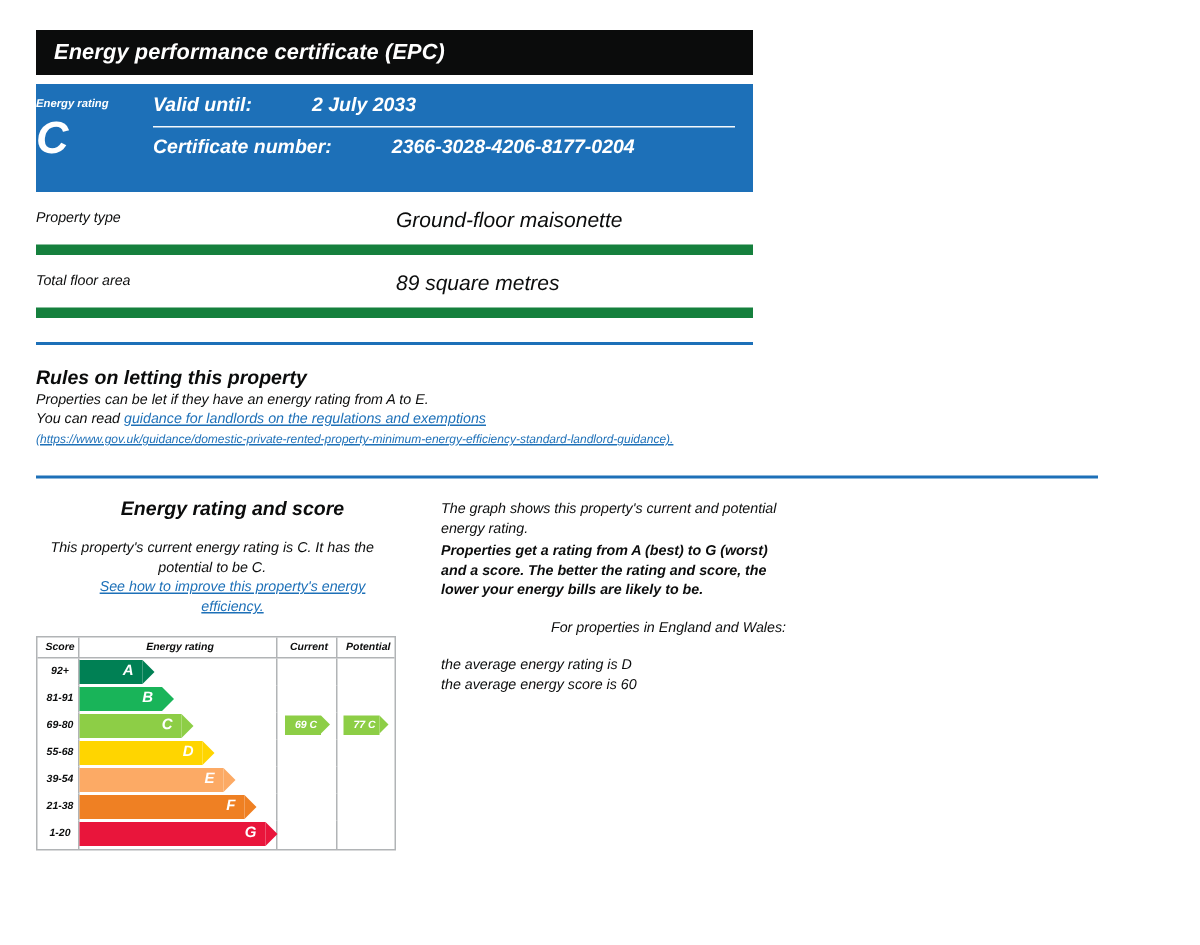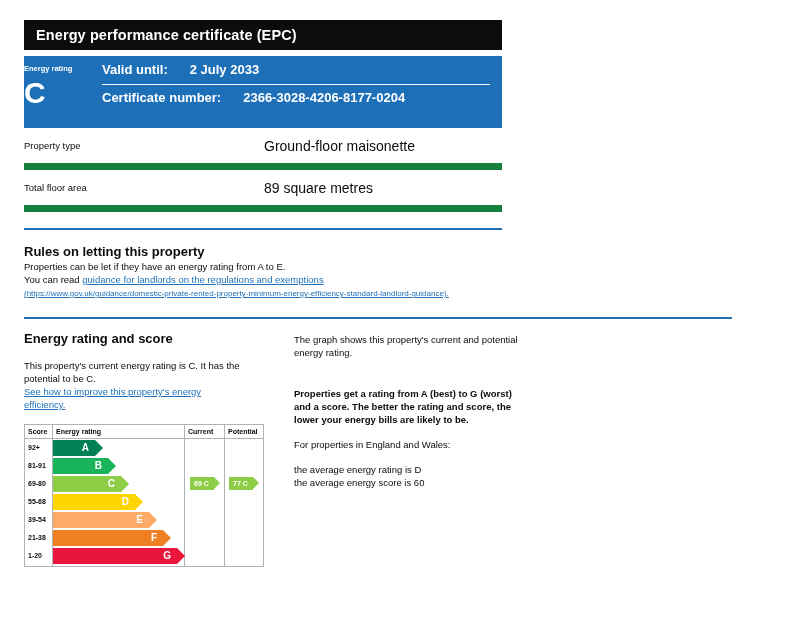--- a/index.html
+++ b/index.html
@@ -12,20 +12,21 @@
     height: 630px;
     font-family: "Liberation Sans", sans-serif;
     color: #0b0c0c;
     -webkit-font-smoothing: antialiased;
   }
   .page {
     position: relative;
     width: 732px;
     height: 630px;
     overflow: hidden;
+    font-style: italic;
   }
   .sheet {
     position: absolute;
     left: 24px;
     top: 20px;
     width: 712px;
   }
 
   
   .epc-title-bar {
@@ -88,21 +89,21 @@
     box-sizing: border-box;
     position: relative;
   }
   .kv {
     font-size: 13px;
     font-weight: bold;
     line-height: 11px;
     display: flex;
   }
   .kv .k { white-space: nowrap; }
-  .kv .v { margin-left: 22px; white-space: nowrap; }
+  .kv .v { margin-left: 40px; white-space: nowrap; }
   .valid-rule {
     border-top: 1px solid #ffffff;
     margin: 9px 0 7px 0;
     opacity: 0.95;
   }
 
   
   .prop-rows {
     width: 478px;
     margin-top: 0;
@@ -155,40 +156,40 @@
   
   .rule-thick2 {
     border-top: 2px solid #1d70b8;
     width: 712px;
     margin-top: 18px;
   }
   .two-col {
     display: flex;
     margin-top: 12px;
   }
-  .col-left { width: 262px; }
+  .col-left { width: 262px; text-align: center; }
   .col-right { width: 430px; padding-top: 2px; margin-left: 8px;}
   .h2b {
     font-size: 13px;
     font-weight: bold;
     line-height: 16px;
     margin: 0 0 0 0;
   }
   .col-left .p { margin-top: 12px; max-width: 235px; }
   .col-left a.improve {
     display: inline-block;
     font-size: 9.5px;
     line-height: 13px;
     color: #1d70b8;
     text-decoration: underline;
     max-width: 200px;
   }
   .col-right .p { margin-top: 0; max-width: 230px; }
-  .col-right .p.second { margin-top: 28px; font-weight: bold; }
-  .col-right .p.third { margin-top: 12px; }
+  .col-right .p.second { margin-top: 2px; font-weight: bold; }
+  .col-right .p.third { margin-top: 12px; text-align: right; }
   .col-right .p.fourth { margin-top: 12px; }
   .col-right .p.fourth div { line-height: 13px; }
 
   
   .graph {
     margin-top: 12px;
     width: 240px;
     border: 1px solid #b1b4b6;
     box-sizing: border-box;
     font-size: 7.5px;

